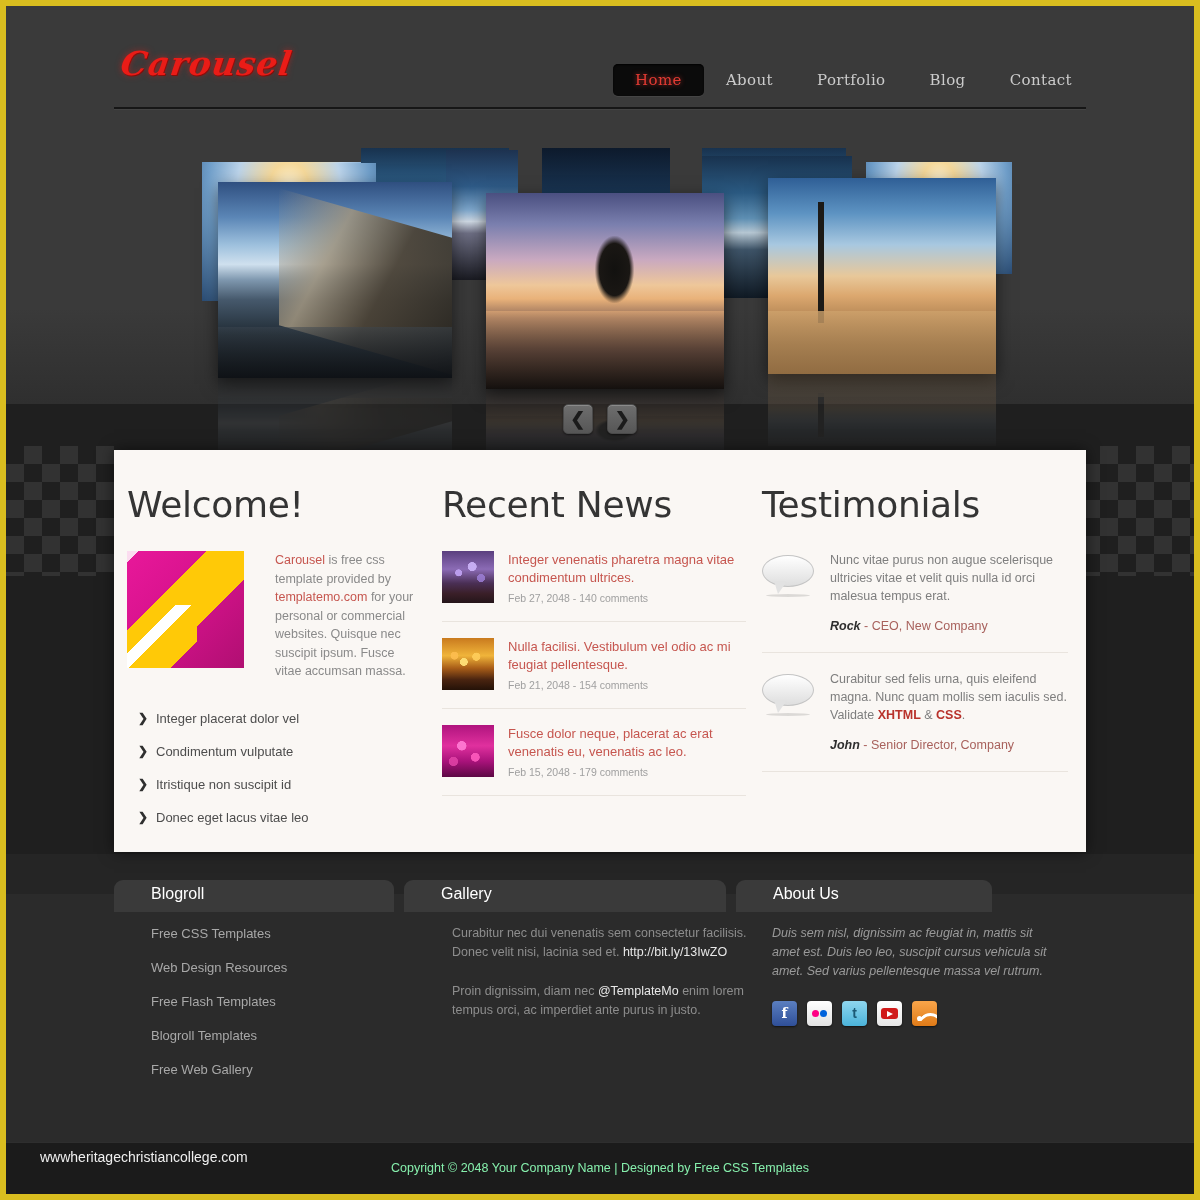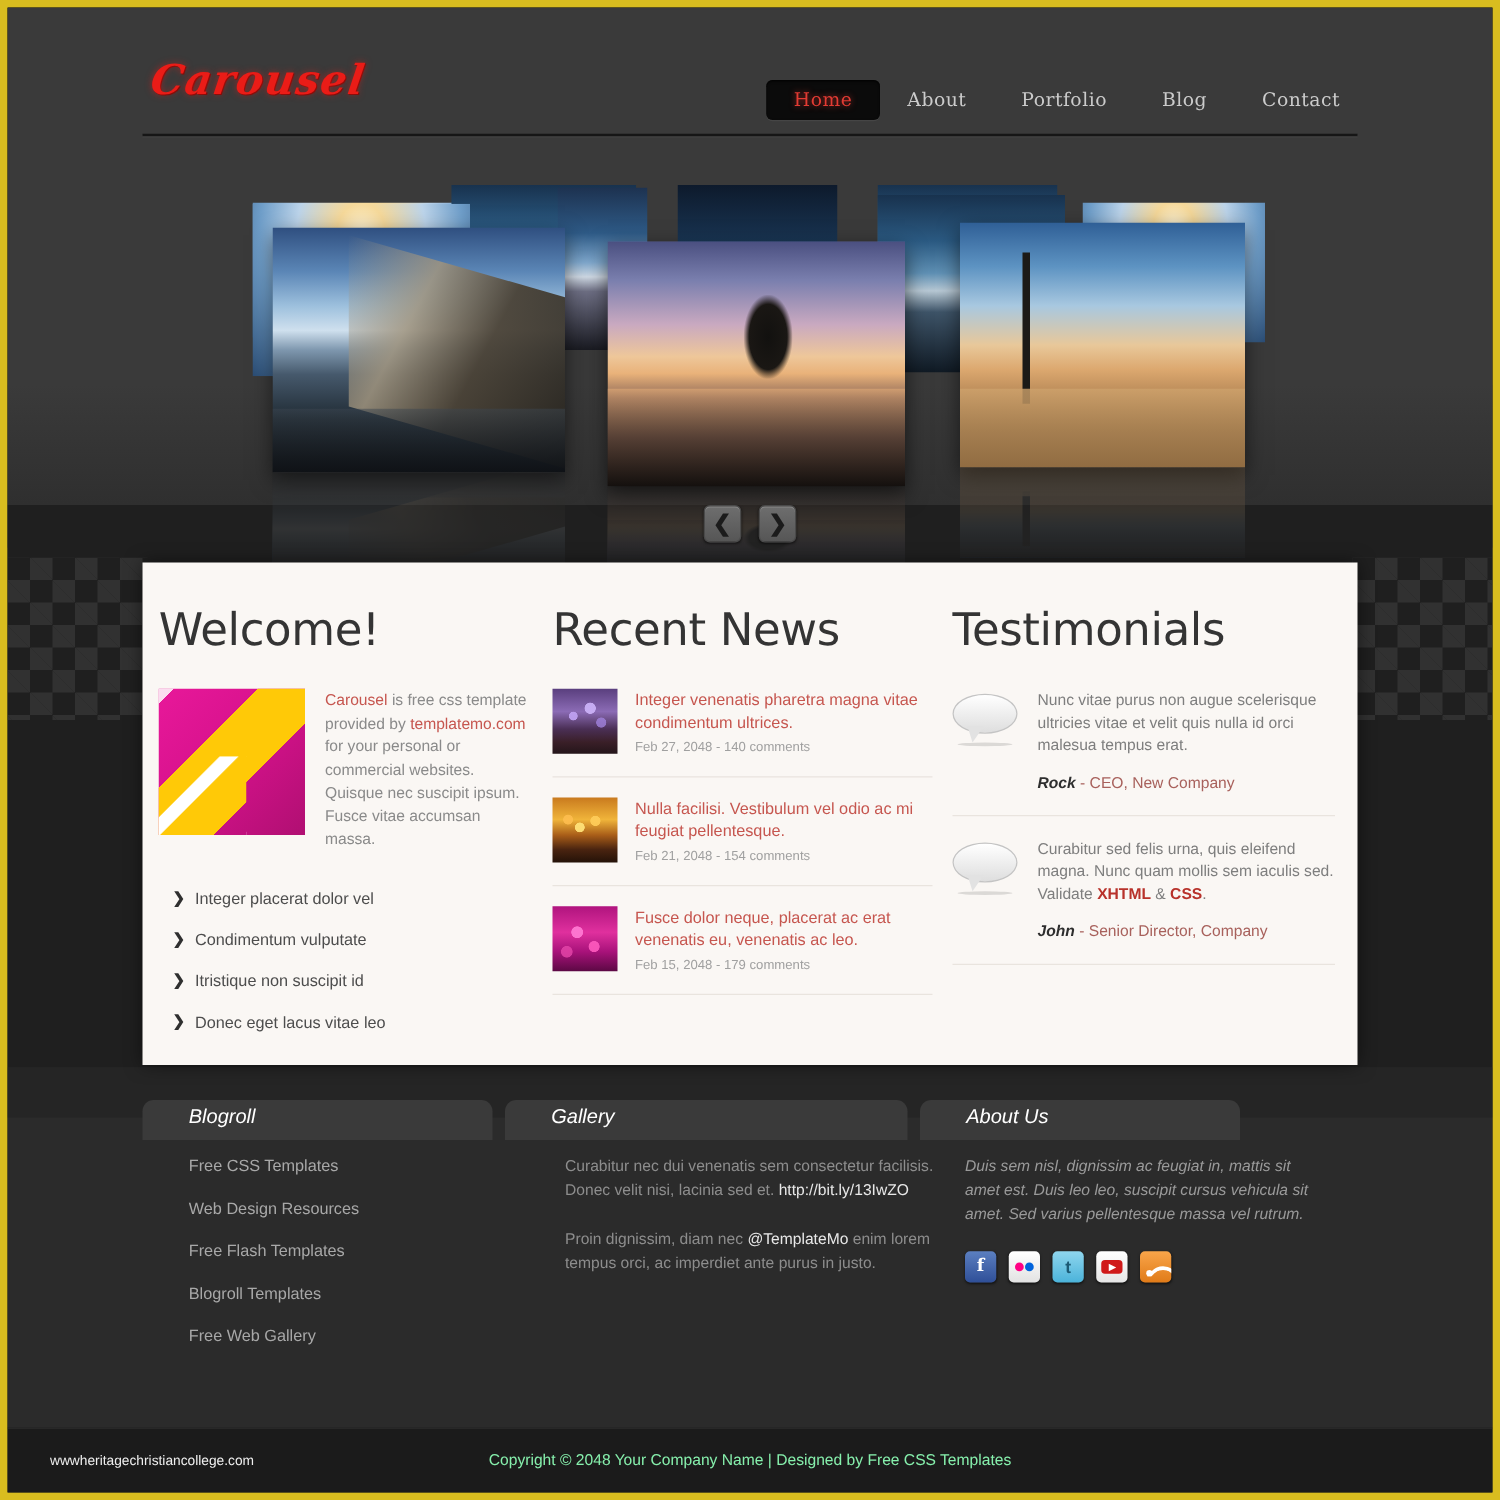--- a/index.html
+++ b/index.html
@@ -122,21 +122,21 @@
     display:flex;
   }
   .col{ padding:34px 0 0 0; }
   .col.welcome{ width:328px; padding-left:13px; padding-right:20px; }
   .col.news{ width:320px; padding-right:16px; }
   .col.testi{ width:324px; padding-right:18px; }
   .col h2{
     font-family:"DejaVu Sans", sans-serif; font-weight:normal;
     font-size:36px; color:#343434; margin-bottom:26px; letter-spacing:-.3px;
   }
-  .wel-body{ display:flex; gap:16px; }
+  .wel-body{ display:flex; gap:31px; }
   .wel-thumb{
     width:117px; height:117px; flex:0 0 117px;
     background:
       linear-gradient(135deg, rgba(255,255,255,.85) 0 5%, rgba(255,255,255,0) 5%),
       linear-gradient(135deg, transparent 34%, #ffc907 34% 62%, transparent 62%),
       linear-gradient(135deg, transparent 52%, #8f1464 52% 60%, transparent 60%),
       linear-gradient(135deg, #e8189a 0%, #d6128c 46%, #b00f72 100%);
     position:relative; overflow:hidden;
   }
   .wel-thumb:after{
@@ -206,21 +206,21 @@
   
   .footer{
     position:absolute; left:0; top:848px; width:1188px; height:288px;
     background:#2b2b2b;
   }
   .fbar{ position:absolute; left:0; top:0; width:1188px; height:40px; background:#252525; }
   .ftabs{ position:absolute; left:108px; top:26px; width:972px; height:32px; display:flex; }
   .ftab{
     height:32px; background:#3a3a3a; color:#ffffff;
     font-size:16px; padding:5px 16px 0 37px; font-weight:normal;
-    border-radius:9px 9px 0 0; margin-right:10px;font-style:italic;
+    border-radius:9px 9px 0 0; margin-right:10px;
   }
   .ftab.t1{ width:280px; }
   .ftab.t2{ width:322px; }
   .ftab.t3{ width:256px; }
   .fcols{ position:absolute; left:108px; top:70px; width:972px; display:flex; }
   .fcol{ }
   .fcol.c1{ width:318px; padding-left:37px; }
   .fcol.c2{ width:322px; padding-left:20px; }
   .fcol.c3{ width:300px; padding-left:18px; }
   .flist{ list-style:none; }
@@ -249,21 +249,21 @@
   .sico.rs:before{content:""; position:absolute; left:5px; bottom:5px; width:5px; height:5px;
     border-radius:50%; background:#fff;}
   .sico.rs:after{content:""; position:absolute; left:5px; bottom:5px; width:13px; height:13px;
     border:3px solid #fff; border-right-color:transparent; border-bottom-color:transparent;
     border-radius:13px 0 0 0; transform:rotate(45deg); transform-origin:left bottom;}
 
   .copybar{
     position:absolute; left:0; top:1136px; width:1188px; height:52px;
     background:#1b1b1b; border-top:1px solid #2e2e2e;
   }
-  .site-url{ position:absolute; left:34px; top:20px; font-size:11px; color:#efefef; }
+  .site-url{ position:absolute; left:34px; top:6px; font-size:14px; color:#efefef; }
   .copy{ position:absolute; left:0; top:18px; width:1188px; text-align:center;
     font-size:12.5px; color:#86efac; }
 </style>
 </head>
 <body>
 
 <div class="page">
 
   <div class="top-zone">
 

